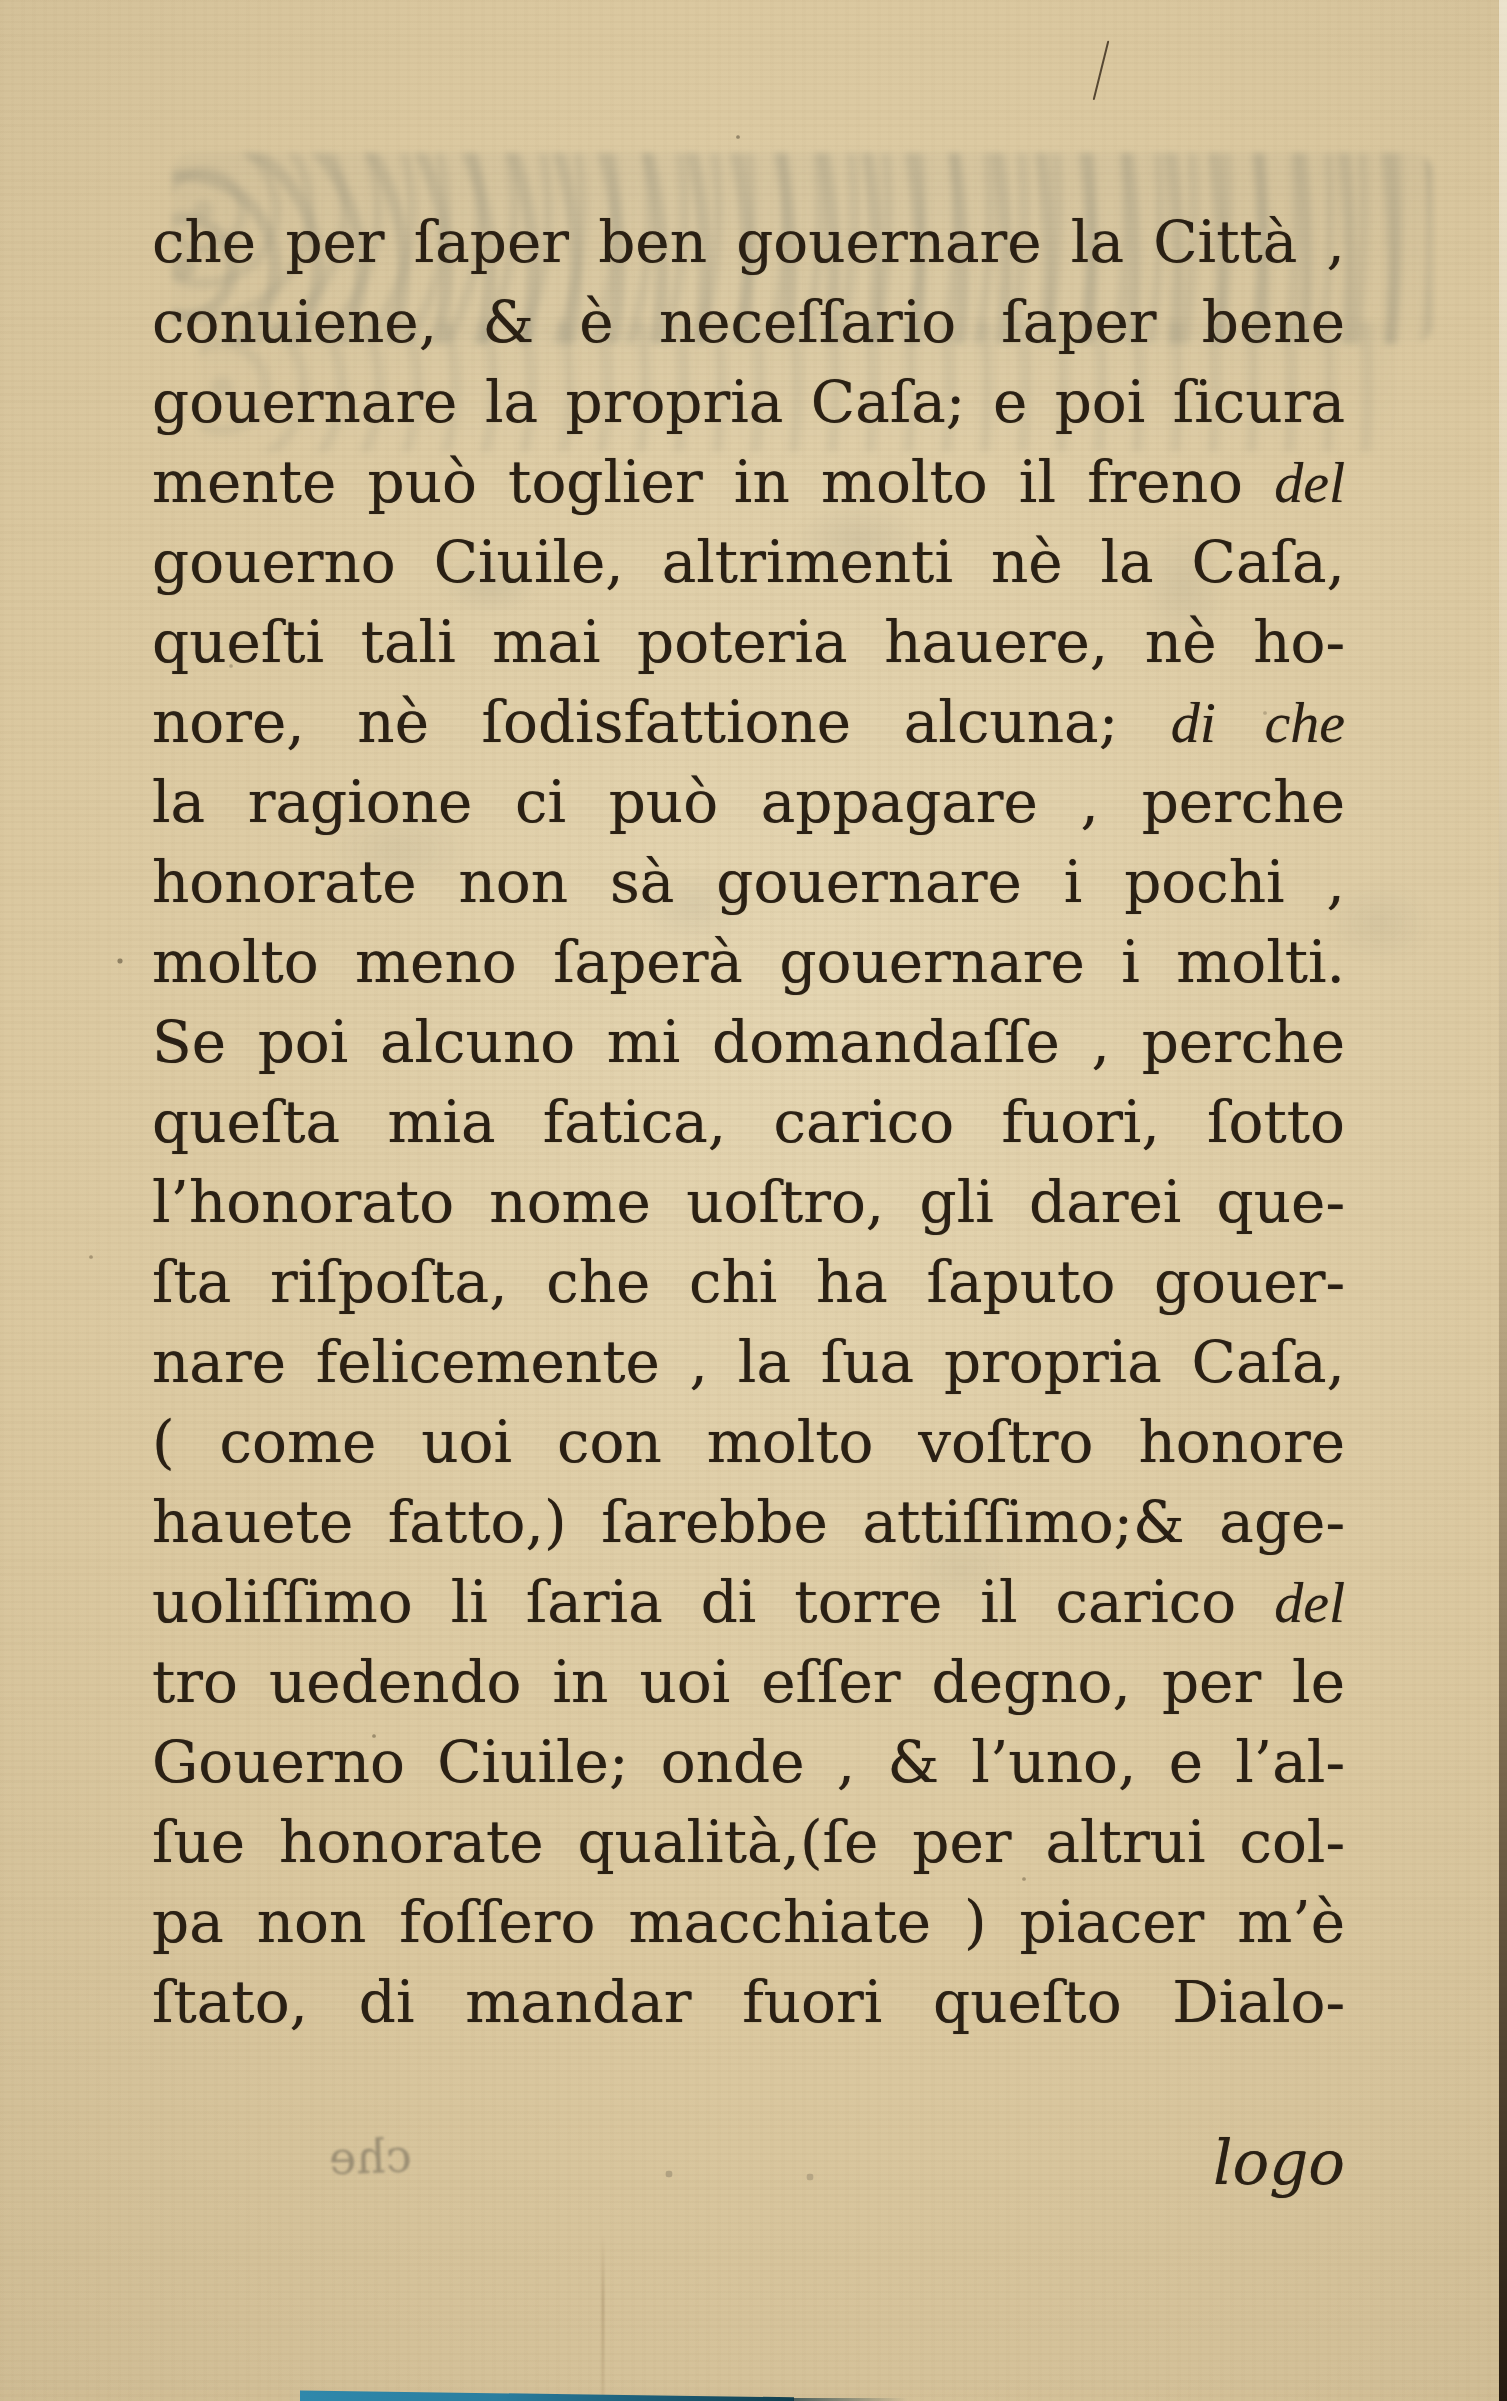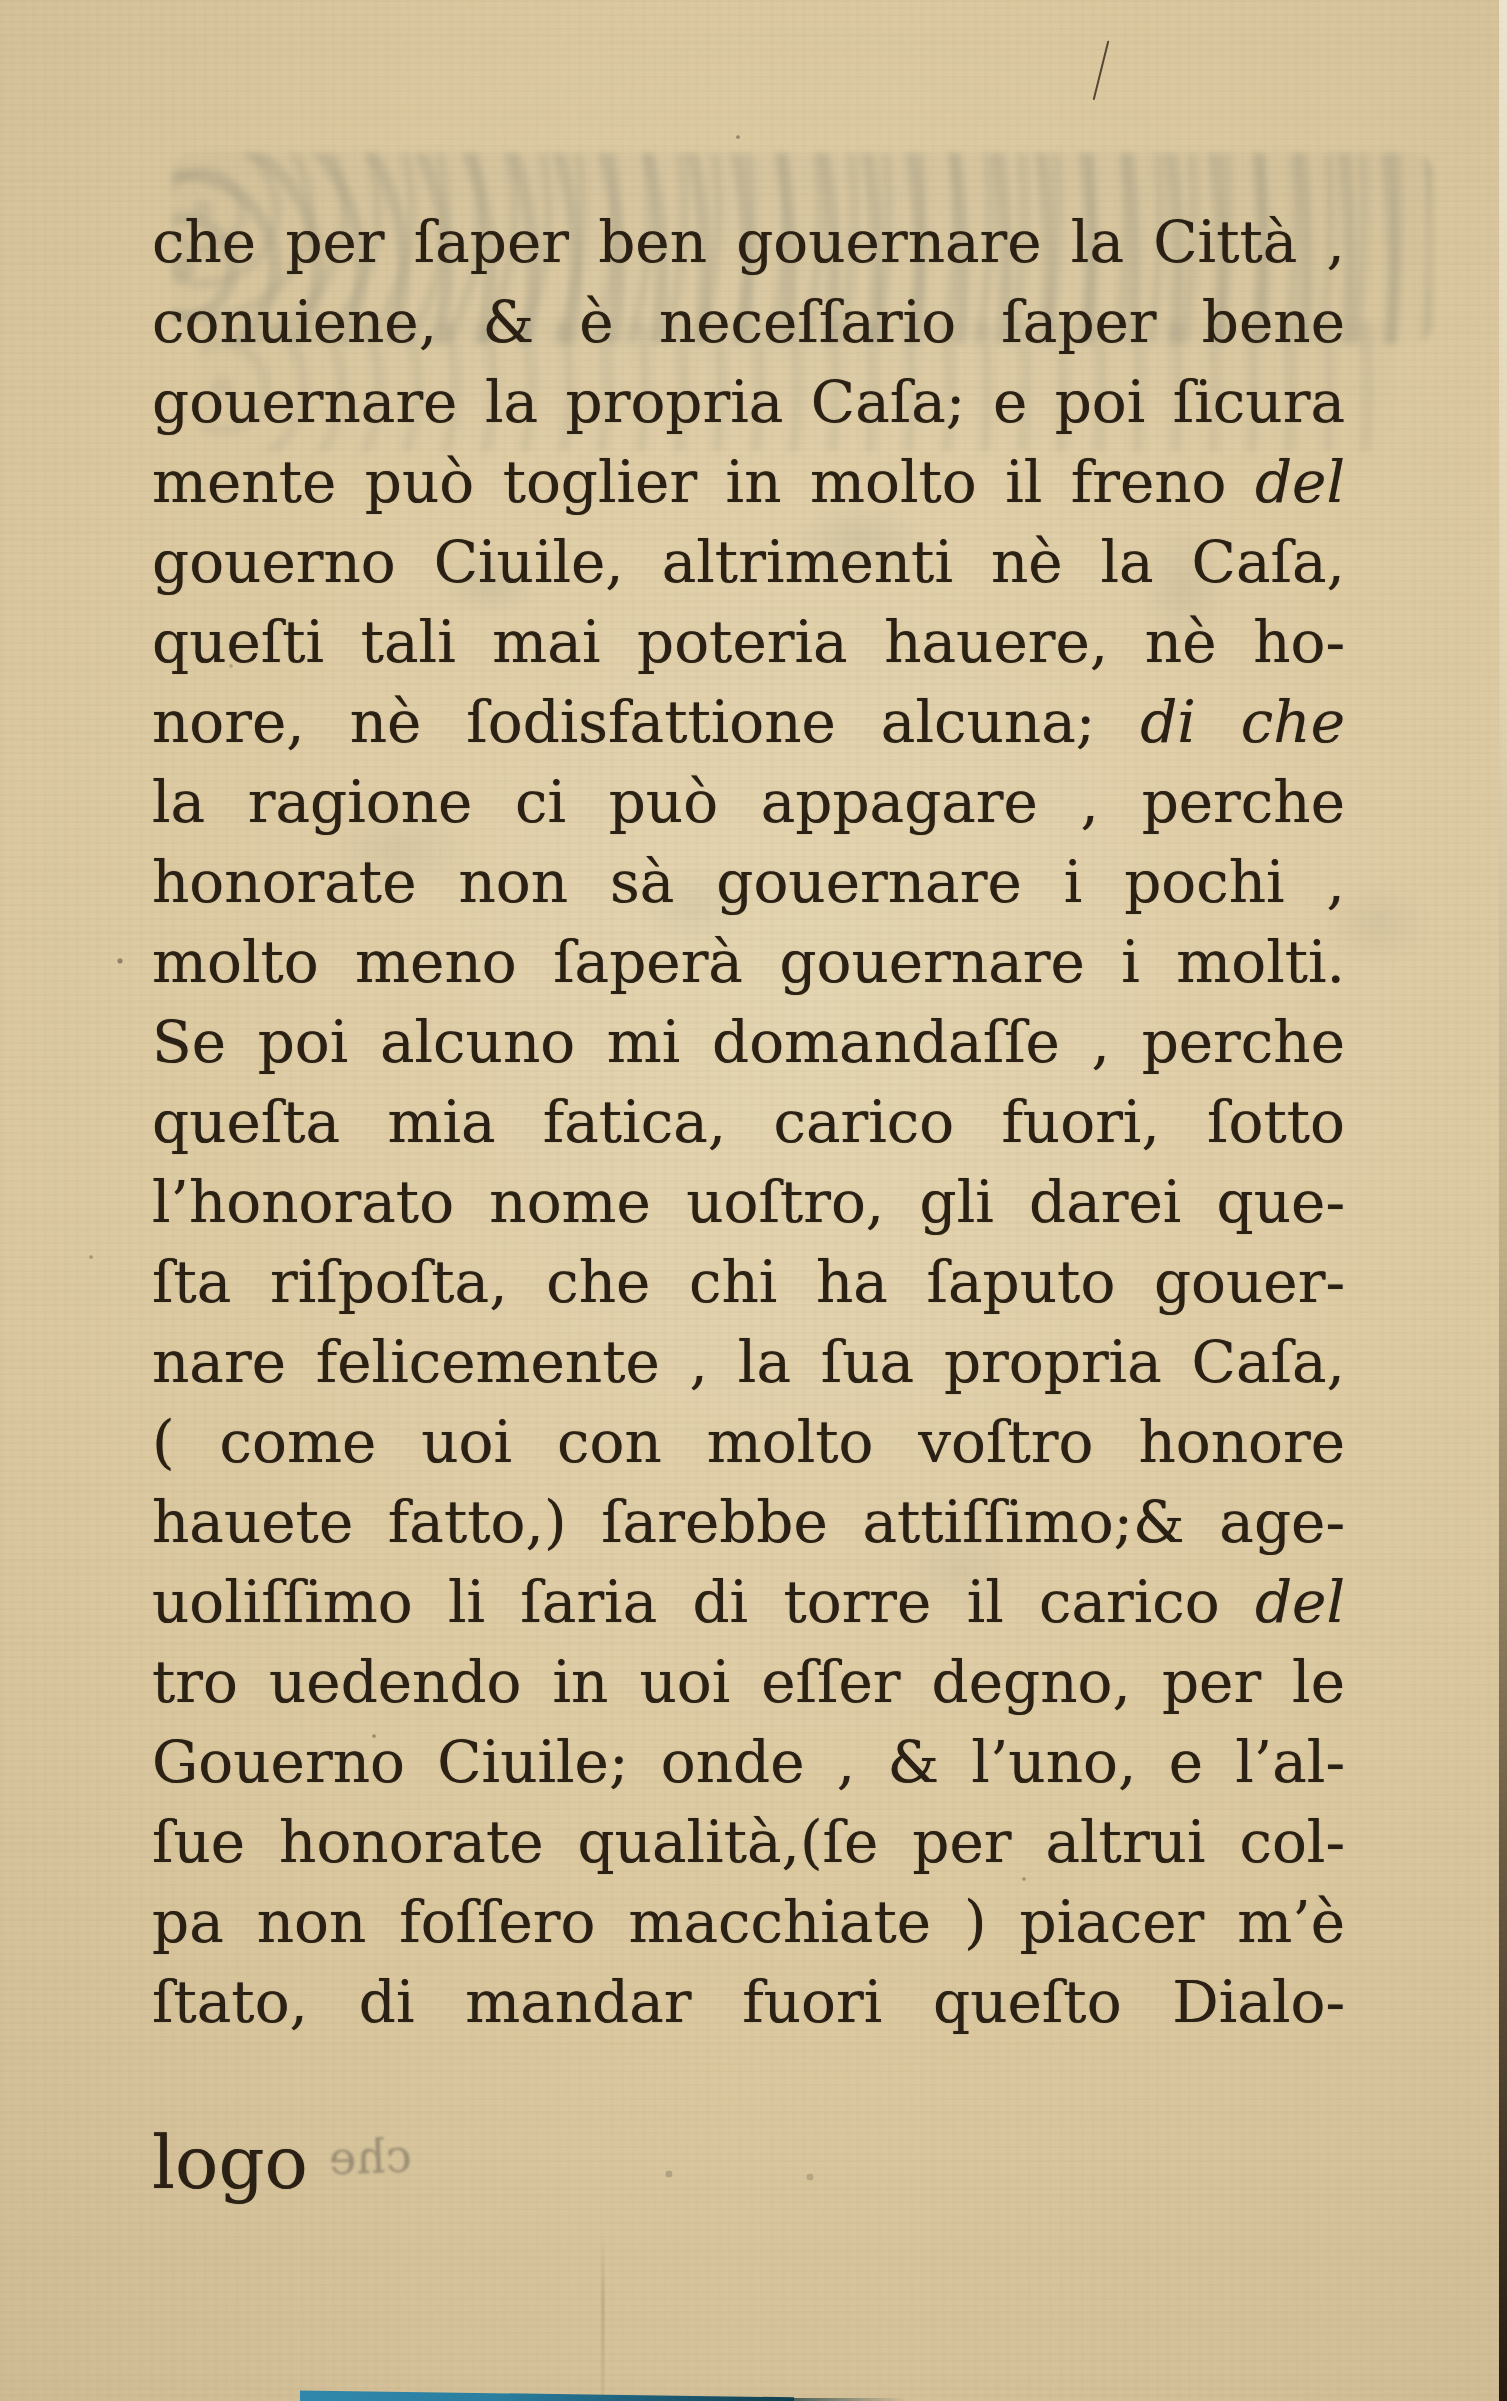--- a/index.html
+++ b/index.html
@@ -55,25 +55,25 @@
   .text-block{
     position:absolute;left:152px;top:202px;width:1193px;
     font-size:58px;line-height:80px;color:var(--ink,#2a2014);
     letter-spacing:0;word-spacing:1.5px;
     text-shadow:0 0 0.9px rgba(42,32,20,.55);
   }
   .line{
     text-align:justify;text-align-last:justify;text-justify:inter-word;
     white-space:normal;height:80px;overflow:visible;
   }
-  .line .it{font-style:italic;}
+  .line .it{font-style:italic;font-family:Liberation Serif, serif;}
   .catchword-row{
     position:absolute;left:152px;top:2123px;width:1193px;
-    font-size:72px;line-height:80px;color:var(--ink,#2a2014);
-    text-align:left;text-shadow:0 0 0.9px rgba(42,32,20,.55);
+    font-size:61px;line-height:80px;color:var(--ink,#2a2014);
+    text-align:right;text-shadow:0 0 0.9px rgba(42,32,20,.55);font-style:italic;
   }
   .ghost-che{
     position:absolute;left:329px;top:2130px;
     font-size:46px;color:rgba(108,100,84,.55);
     transform:scaleX(-1) rotate(2deg);filter:blur(1.2px);
   }
 
   
   .pen-mark{
     position:absolute;left:1100px;top:40px;width:2.3px;height:61px;

